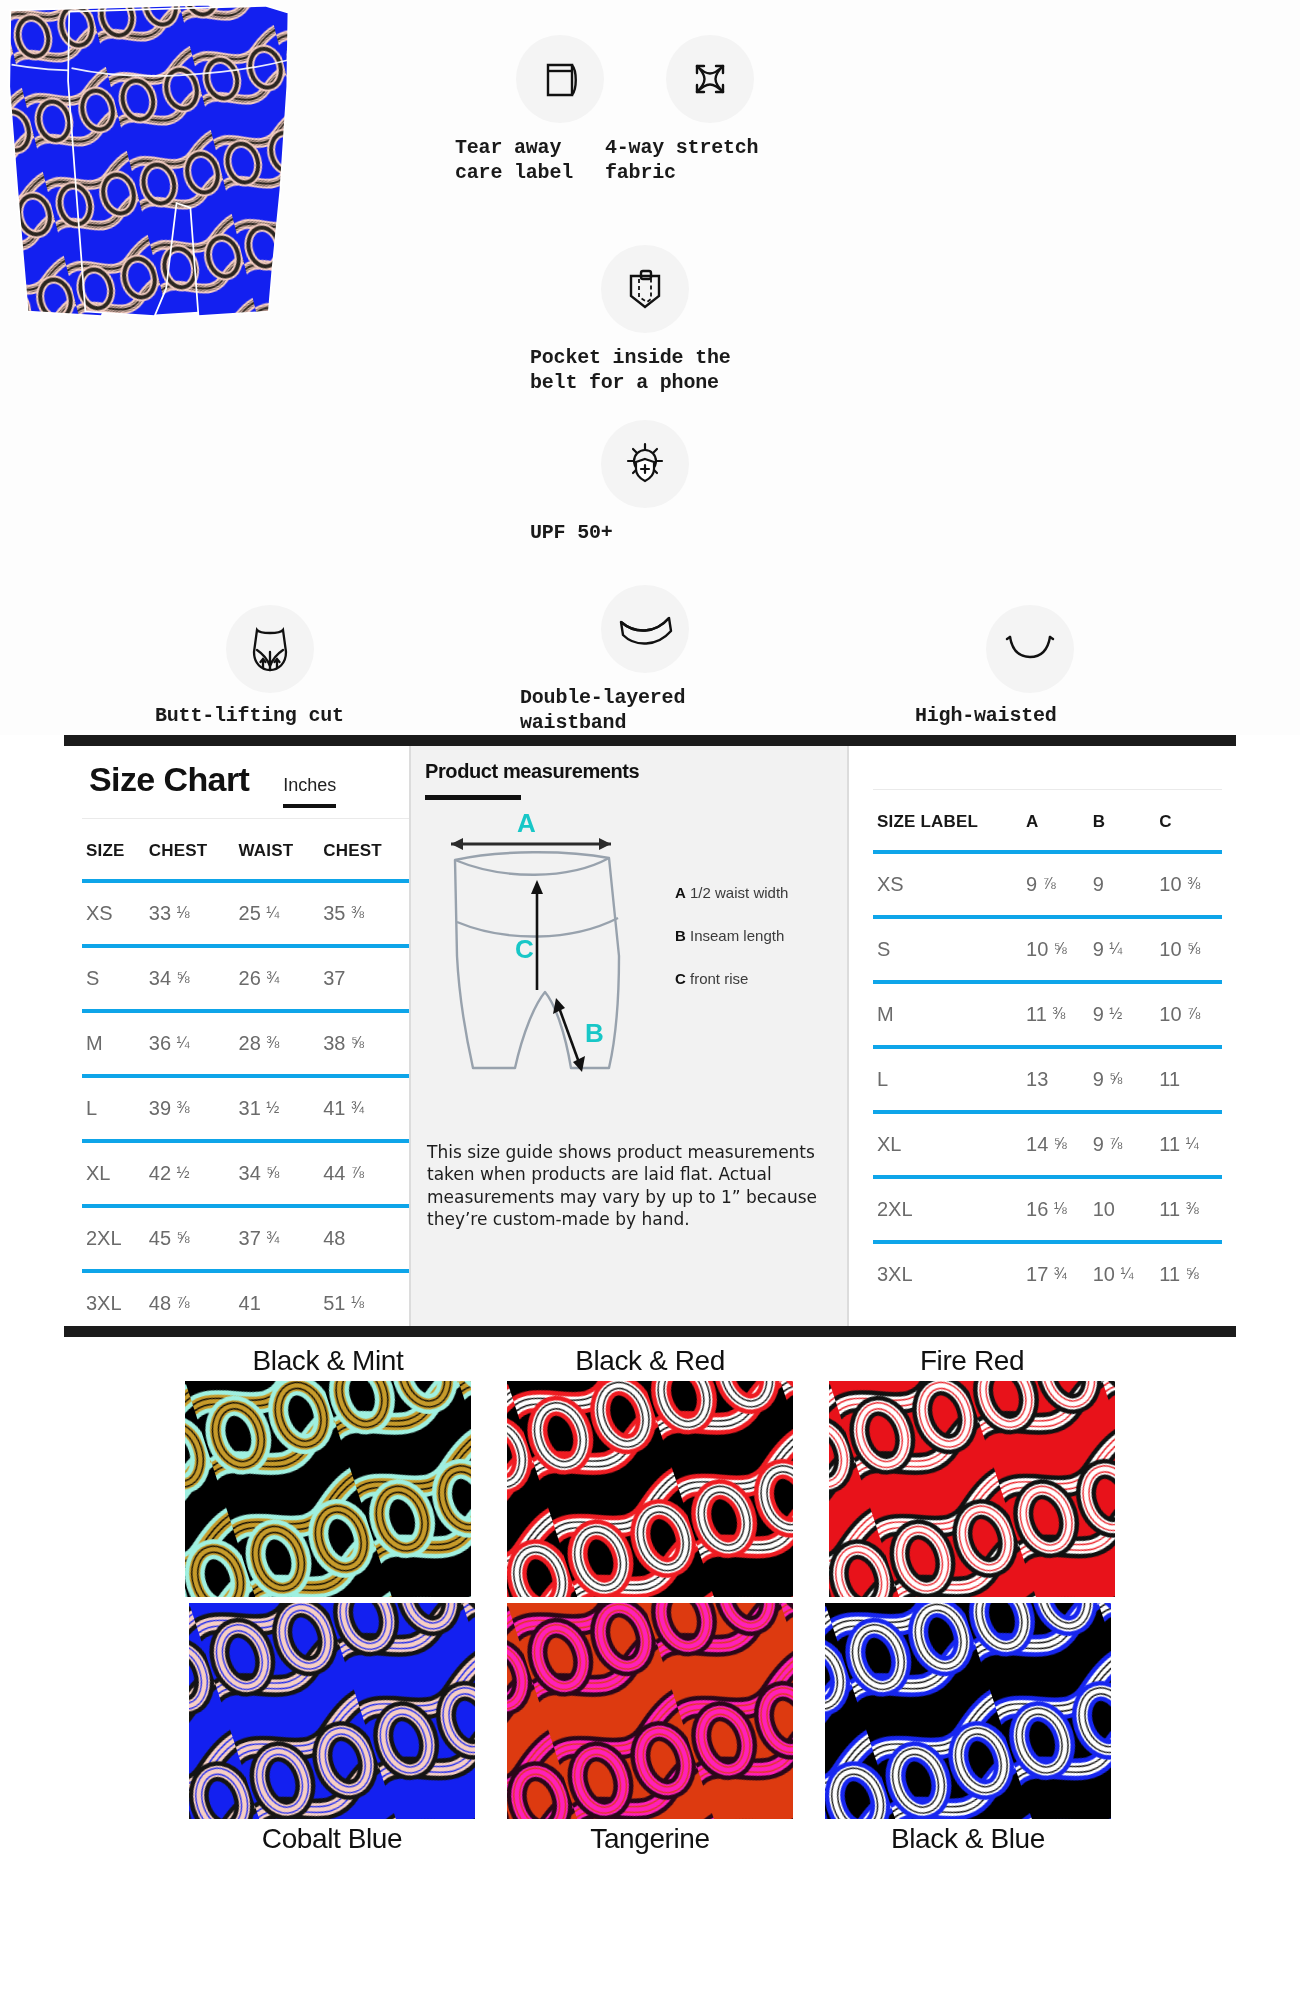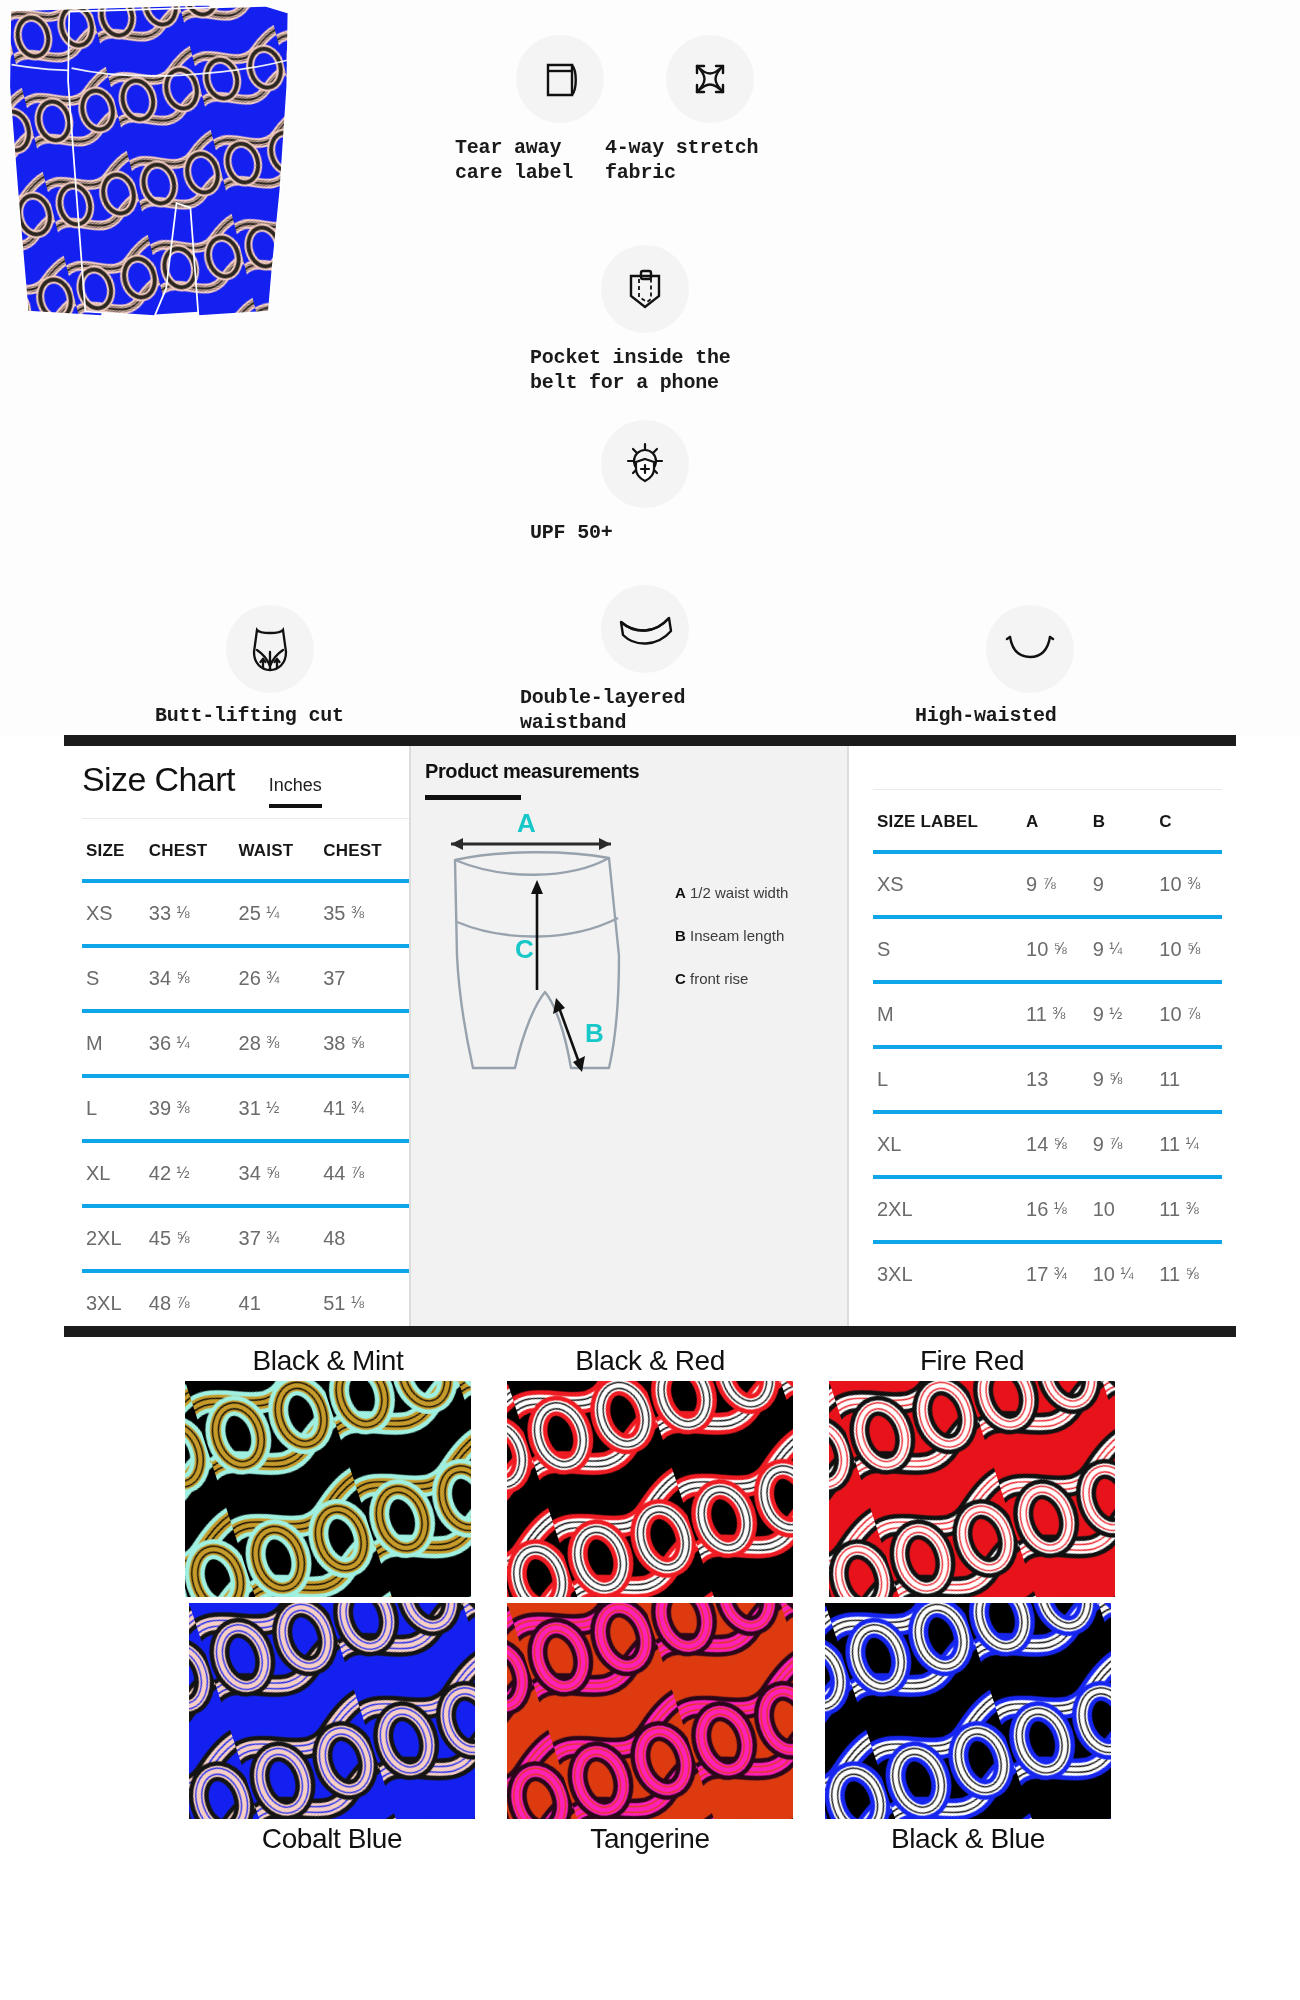--- a/index.html
+++ b/index.html
@@ -93,23 +93,24 @@
 
   .sc-head {
     display: flex;
     align-items: baseline;
     gap: 34px;
     padding-bottom: 10px;
     border-bottom: 1px solid #eaeaea;
   }
   .sc-title {
     font-size: 34px;
-    font-weight: normal;
+    font-weight: bold;
     color: #111;
     letter-spacing: -0.6px;
+    margin-left: 7px;
   }
   .sc-unit {
     font-size: 18px;
     color: #222;
     padding-bottom: 8px;
     border-bottom: 4px solid #111;
   }
 
   table.sz {
     width: 100%;
@@ -468,20 +469,21 @@
           <b>B</b>
           <span>Inseam length</span>
         </div>
         <div>
           <b>C</b>
           <span>front rise</span>
         </div>
       </div>
     </div>
 
+    <div class="pm-note">This size guide shows product measurements taken when products are laid flat. Actual measurements may vary by up to 1” because they’re custom-made by hand.</div>
   </div>
 
   <div class="panel-right">
     <div class="pr-head"></div>
     <table class="sz">
       <thead>
         <tr>
           <th>SIZE LABEL</th>
           <th>A</th>
           <th>B</th>

